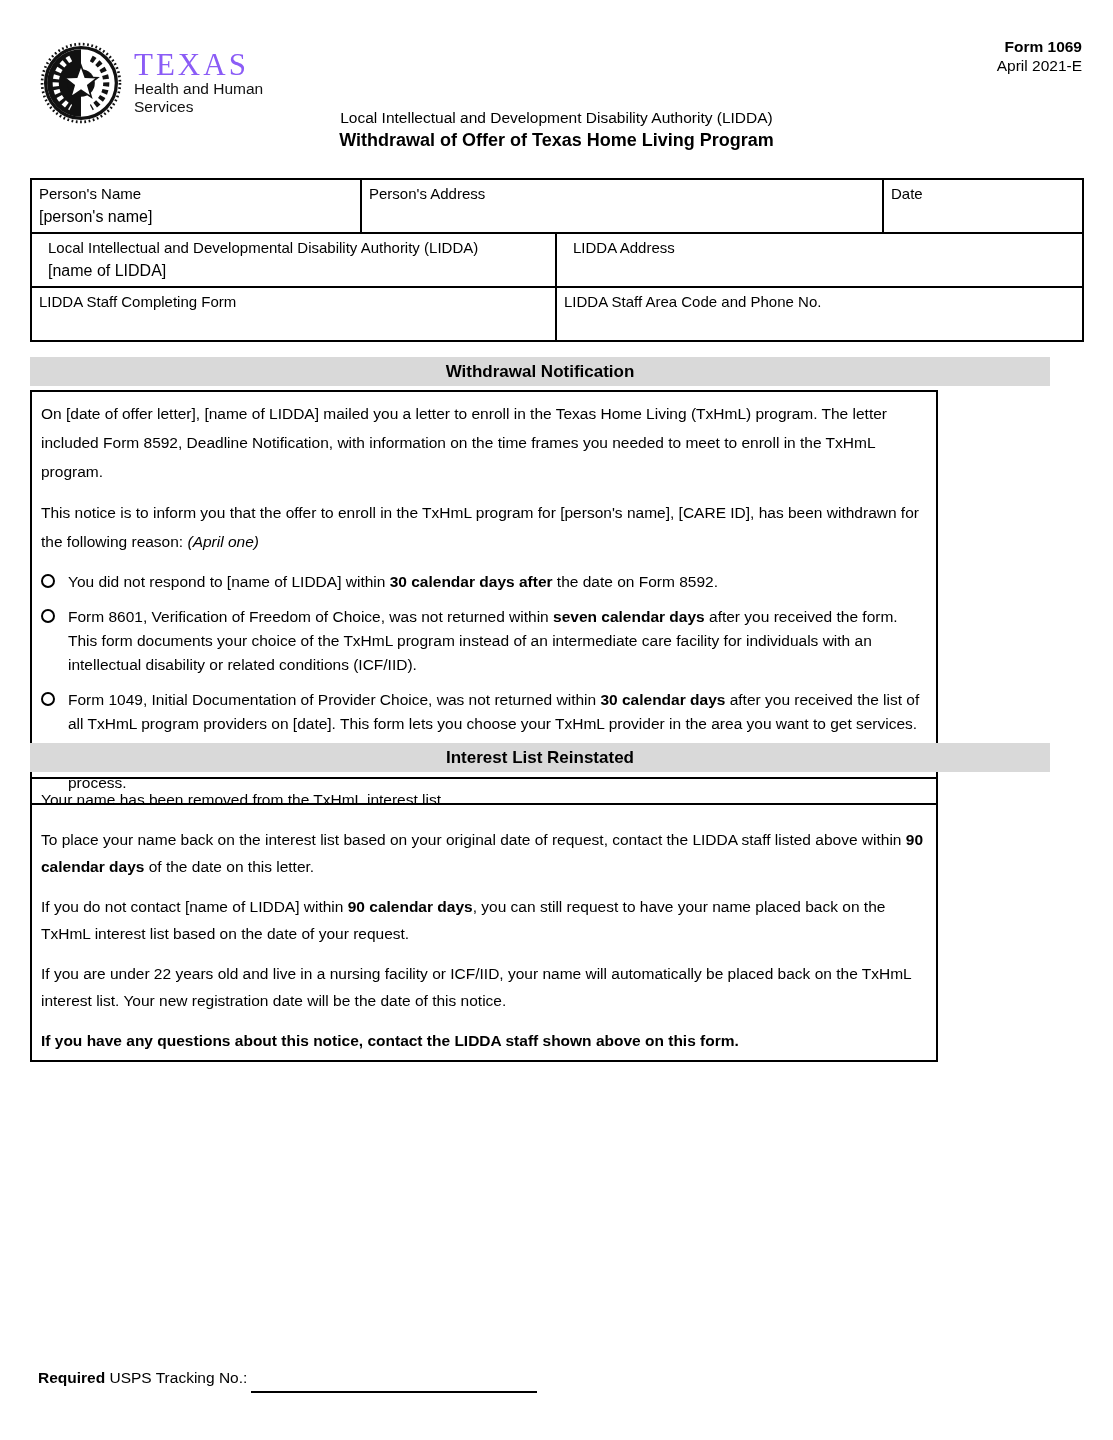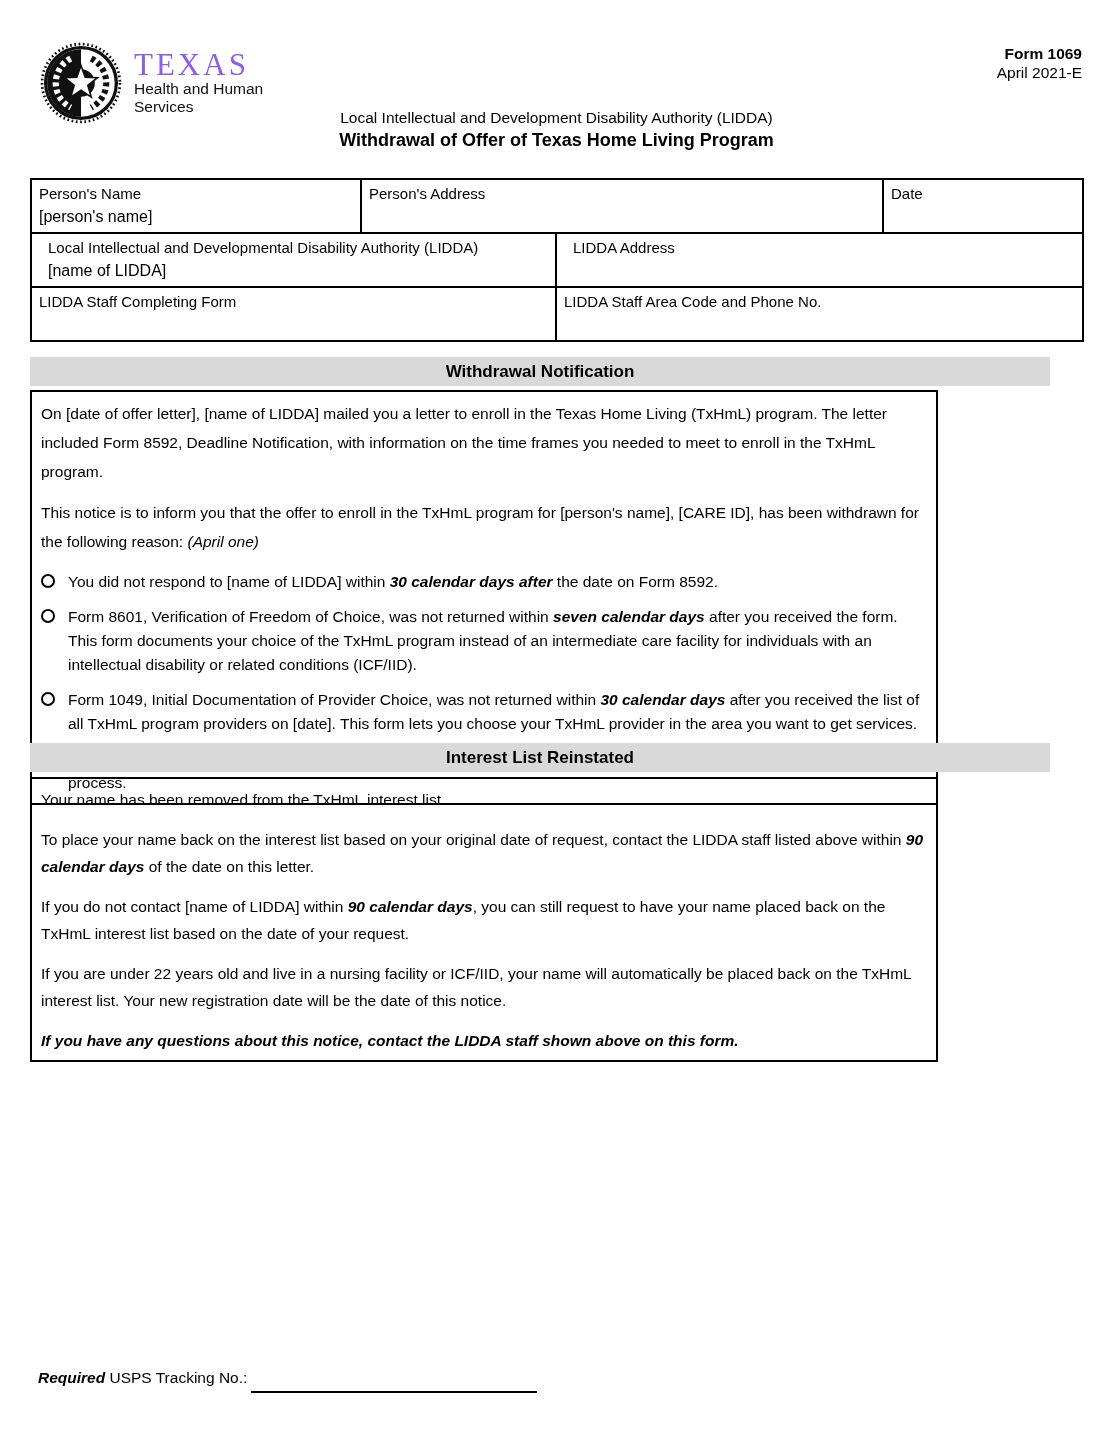--- a/index.html
+++ b/index.html
@@ -7,39 +7,39 @@
   .page {
     position: relative;
     width: 1113px;
     height: 1440px;
     background: #fff;
     color: #000;
     font-family: "Liberation Sans", "DejaVu Sans", sans-serif;
     font-size: 15.5px;
     overflow: hidden;
   }
-  .b { font-weight: 700; font-style: italic; }
+  .b { font-weight: 700; }
   .i { font-style: italic; }
 
   
   .logo {
     position: absolute; left: 40px; top: 42px;
     display: flex; align-items: flex-start; gap: 12px;
   }
   .seal { width: 82px; height: 82px; }
   .logo-text { padding-top: 8px; }
   .logo-texas {
     font-family: "Liberation Serif", "DejaVu Serif", serif;
     font-size: 31px; letter-spacing: 3px; line-height: 30px; color: #8b5cf6;
   }
   .logo-dept {
     font-weight: 400; font-size: 15.5px; line-height: 18px; color: #111;
   }
   .form-id {
-    position: absolute; right: 31px; top: 44px; text-align: right; line-height: 19px;
+    position: absolute; right: 31px; top: 37px; text-align: right; line-height: 19px;
   }
   .form-number { font-weight: 700; }
   .titles { position: absolute; left: 0; top: 108px; width: 100%; text-align: center; }
   .subtitle { font-size: 15.5px; line-height: 20px; }
   .title { font-size: 18px; font-weight: 700; line-height: 24px; }
 
   
   .info-table {
     position: absolute; left: 30px; top: 178px; width: 1052px;
     border-collapse: collapse; table-layout: fixed;

